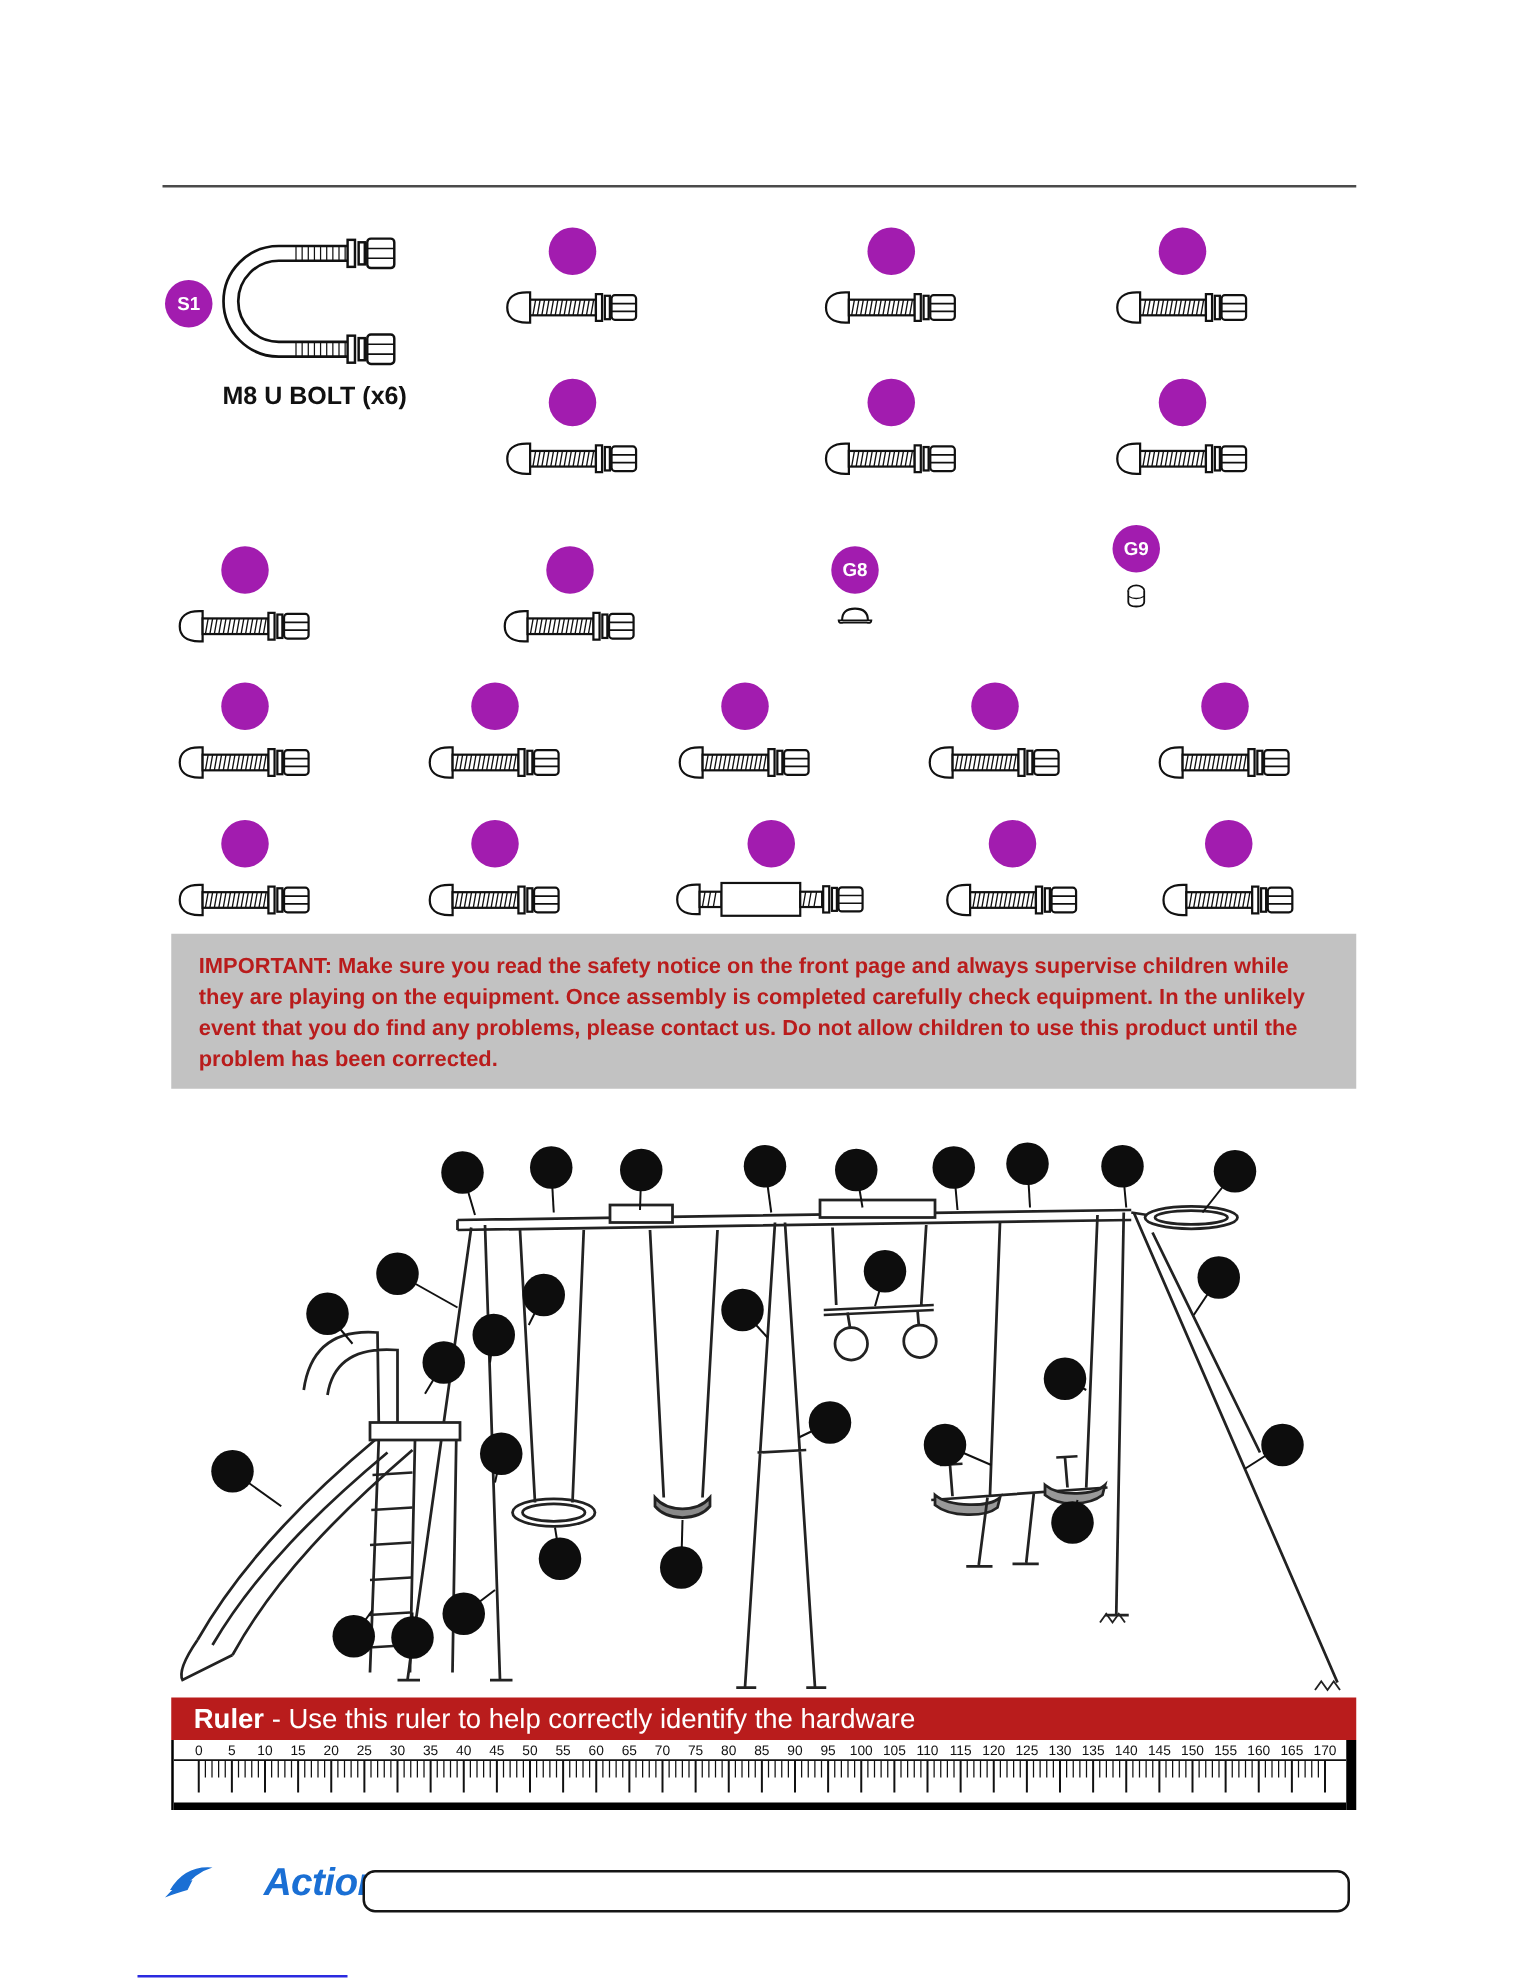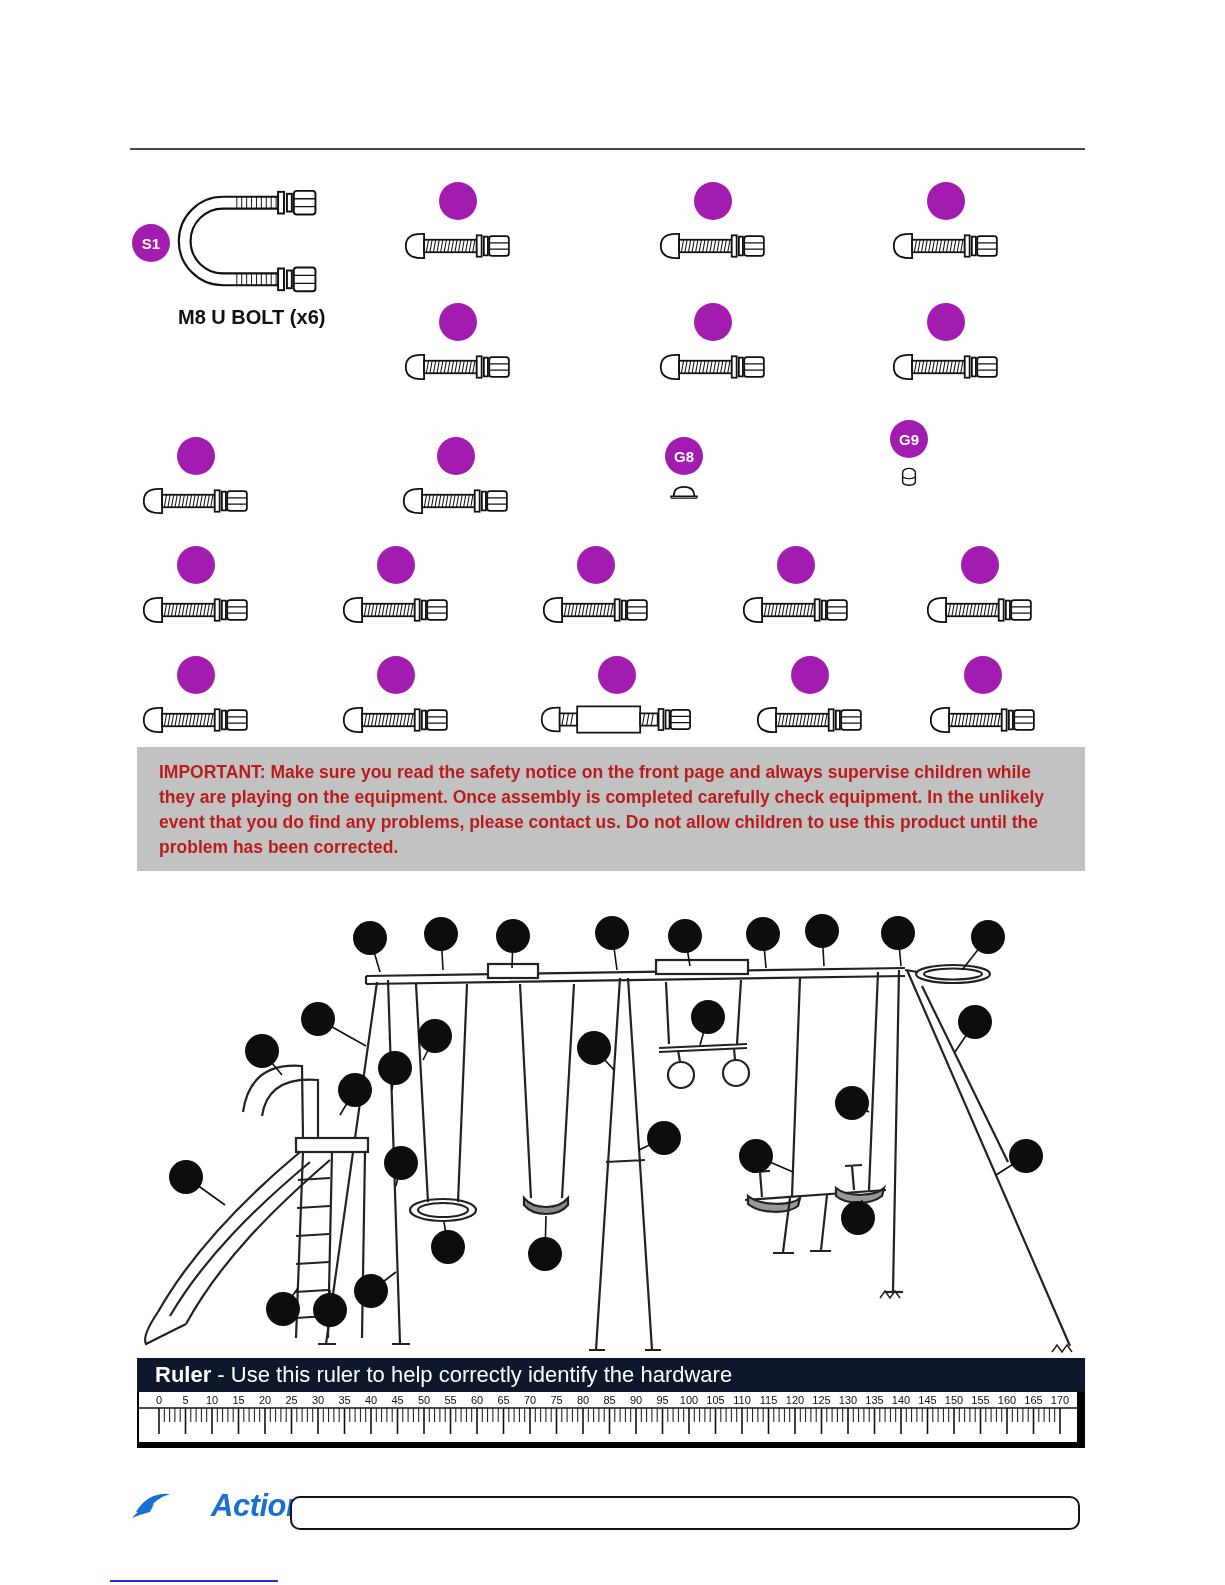--- a/index.html
+++ b/index.html
@@ -18,21 +18,21 @@
 
   
   .notice { position:absolute; left:137px; top:747px; width:948px; height:124px; background:#c2c2c2;
             padding:13px 20px 10px 22px; }
   .notice p { font-weight:bold; font-size:17.5px; line-height:1.42; color:#b91c1c; }
 
   
   .diagram { position:absolute; left:0; top:900px; width:1225px; height:465px; }
 
   
-  .ruler-bar { position:absolute; left:137px; top:1358px; width:948px; height:34px; background:#0f172a;
+  .ruler-bar { position:absolute; left:137px; top:1358px; width:948px; height:34px; background:#b91c1c;
                color:#fff; display:flex; align-items:center; padding-left:18px; font-size:22px; }
   .ruler-bar b { font-weight:bold; }
   .ruler-body { position:absolute; left:137px; top:1392px; width:948px; height:56px; background:#fff;
                 border-left:2px solid #000; border-right:8px solid #000; }
 
   
   .logo { position:absolute; left:130px; top:1488px; display:flex; align-items:center; gap:6px; }
   .logo .brand { font-size:31px; font-weight:bold; font-style:italic; color:#1a6fd4; letter-spacing:-0.5px;margin-left:31px; }
   .footer-box { position:absolute; left:290px; top:1496px; width:790px; height:34px;
                 border:2px solid #151515; border-radius:10px; background:#fff; }

